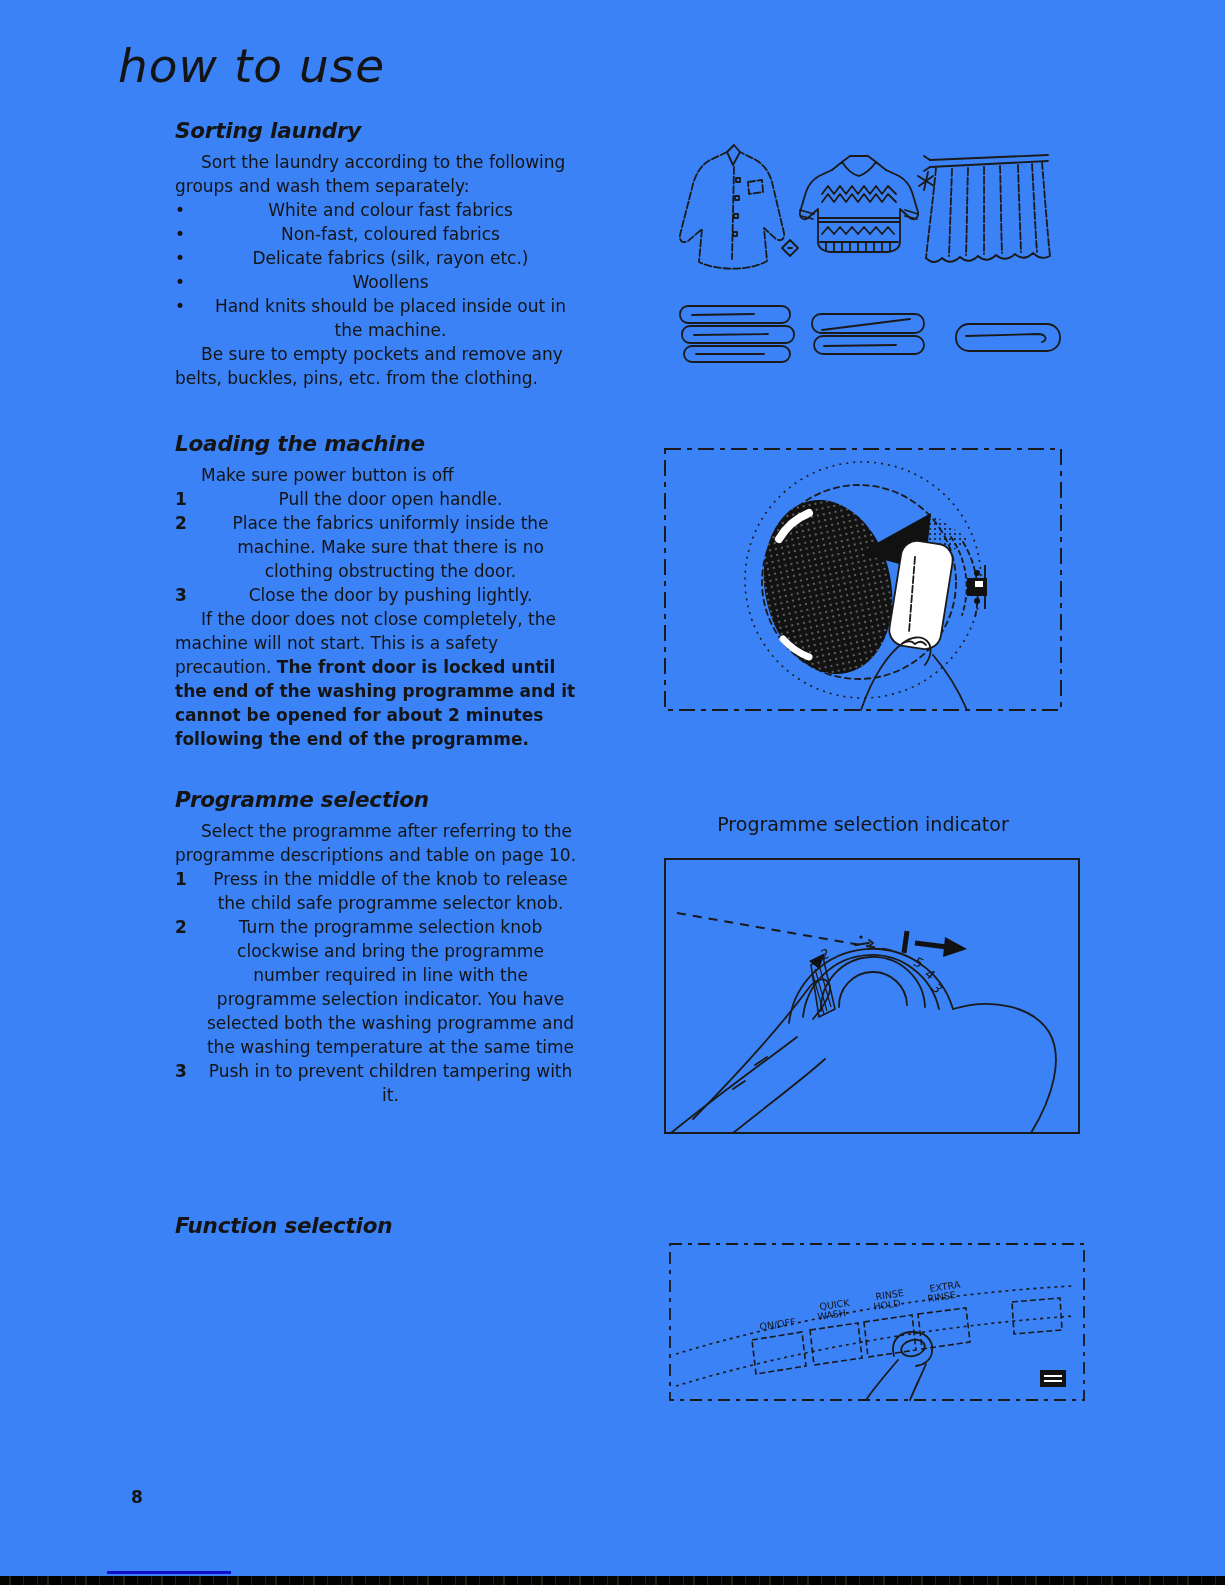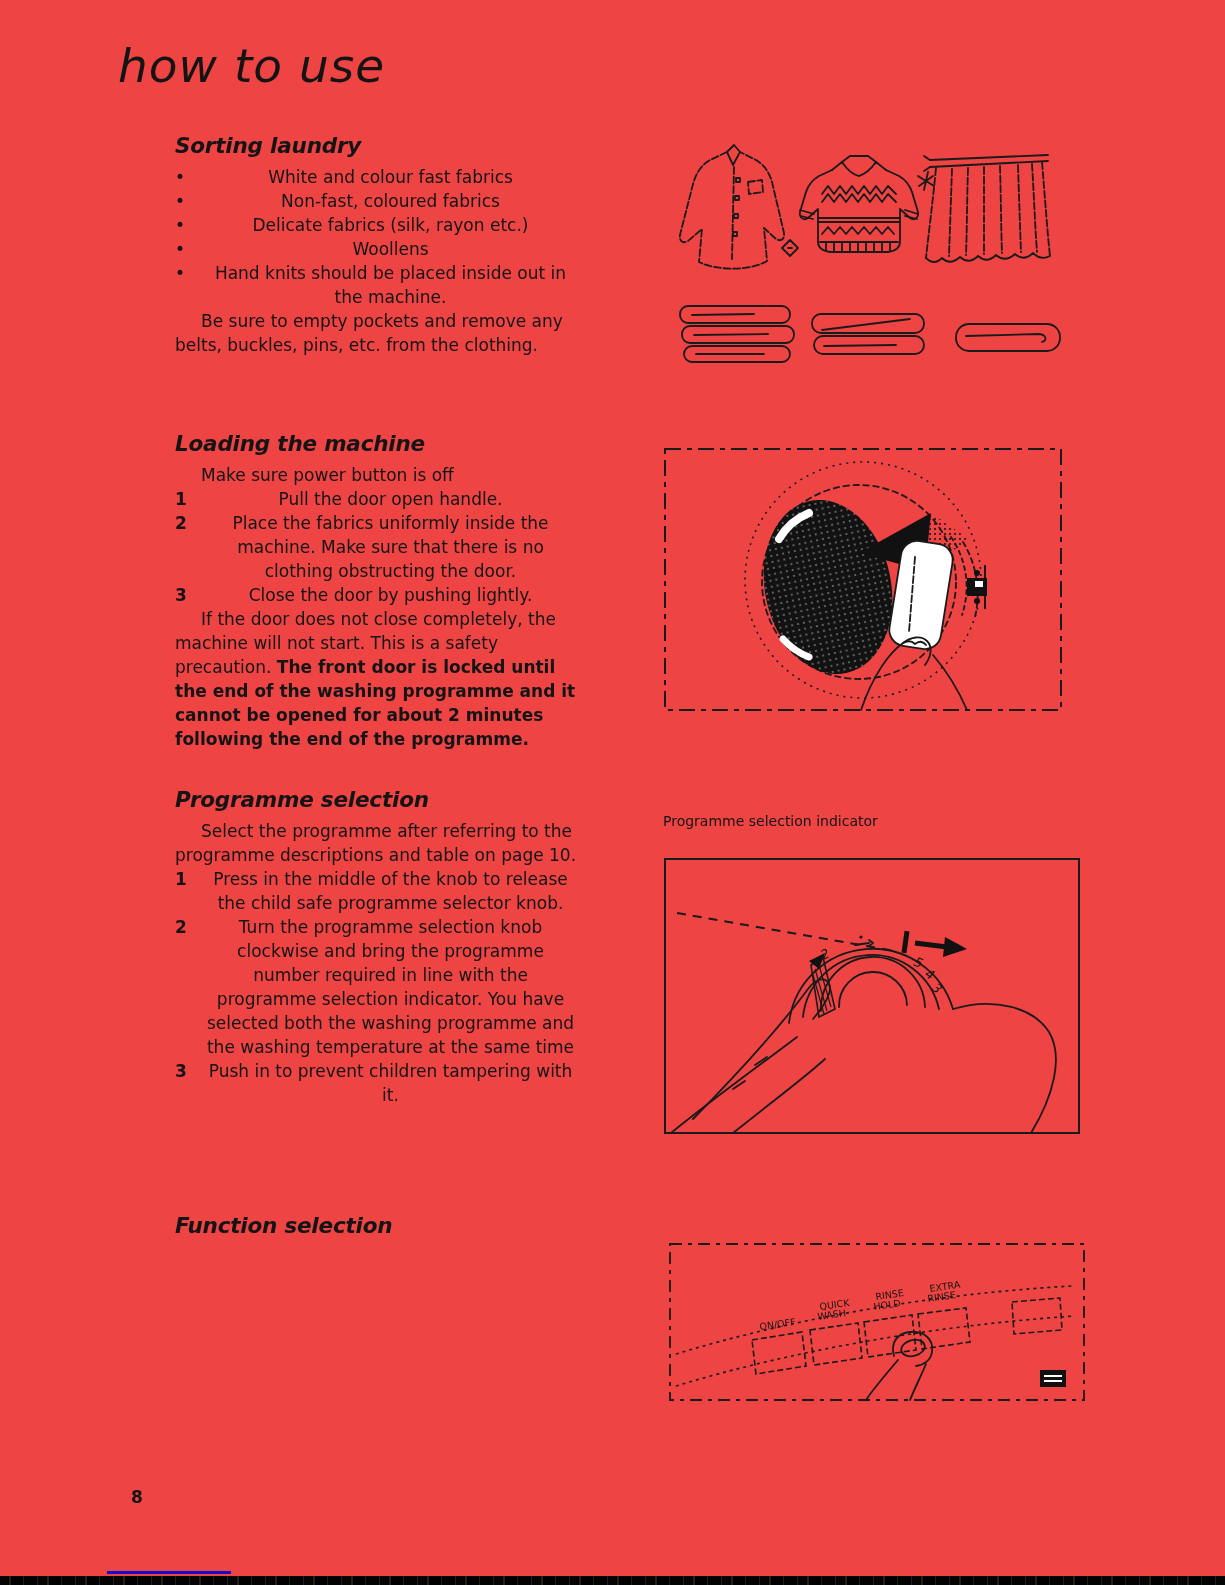--- a/index.html
+++ b/index.html
@@ -1,48 +1,49 @@
 <!DOCTYPE html>
 <html><head>
 <meta charset="utf-8">
 <style>
   html,body{margin:0;padding:0;background:#ffffff;}
-  .page{position:relative;width:1225px;height:1585px;background:#ef4444;overflow:hidden;
+  .page{position:relative;width:1225px;height:1585px;background:#3b82f6;overflow:hidden;
         font-family:"DejaVu Sans",sans-serif;color:#141414;}
   .title{position:absolute;left:118px;top:38px;font-size:47px;font-style:italic;
          font-weight:400;letter-spacing:1px;}
   .col{position:absolute;left:175px;width:404px;font-size:17px;line-height:24px;}
   h2.sec{font-size:21.5px;font-weight:700;font-style:italic;margin:0 0 7px 0;letter-spacing:-0.2px;}
   p.ind{margin:0;text-indent:26px;}
   .b{font-weight:700;text-align:right;}
   .row{display:flex;margin:0;}
   .mark{width:27px;flex:0 0 27px;}
   .num{width:27px;flex:0 0 27px;font-weight:700;}
   .itxt{flex:1;text-align:center;}
   figure{margin:0;padding:0;position:absolute;}
-  .caption{position:absolute;left:663px;top:813px;width:400px;
-           font-size:14px;}
+  .caption{position:absolute;left:663px;top:813px;width:400px;text-align:center;
+           font-size:19px;}
   .pageno{position:absolute;left:131px;top:1487px;font-size:17px;font-weight:700;}
   .blueline{position:absolute;left:107px;top:1571px;width:124px;height:3px;background:#0e0ecb;}
   .botbar{position:absolute;left:0;top:1576px;width:1225px;height:9px;
     background:repeating-linear-gradient(90deg,#050505 0 9px,#2a2116 9px 11px,#000 11px 23px,#16251c 23px 24px,#030303 24px 37px,#2b1a2a 37px 38px);}
   svg{display:block;}
   svg text{font-family:"DejaVu Sans",sans-serif;fill:#141414;}
   .sk{fill:none;stroke:#1a1a1a;stroke-width:1.8;stroke-linecap:round;stroke-linejoin:round;}
   .skd{fill:none;stroke:#1a1a1a;stroke-width:1.8;stroke-linecap:round;stroke-linejoin:round;stroke-dasharray:7 2.6;}
 </style>
 </head>
 <body>
 
 <div class="page">
 
   <div class="title">how to use</div>
 
-  <div class="col" style="top:134px;">
+  <div class="col" style="top:119px;">
     <h2 class="sec">Sorting laundry</h2>
+    <p class="ind">Sort the laundry according to the following groups and wash them separately:</p>
     <div class="row">
       <span class="mark">•</span>
       <span class="itxt">White and colour fast fabrics</span>
     </div>
     <div class="row">
       <span class="mark">•</span>
       <span class="itxt">Non-fast, coloured fabrics</span>
     </div>
     <div class="row">
       <span class="mark">•</span>

